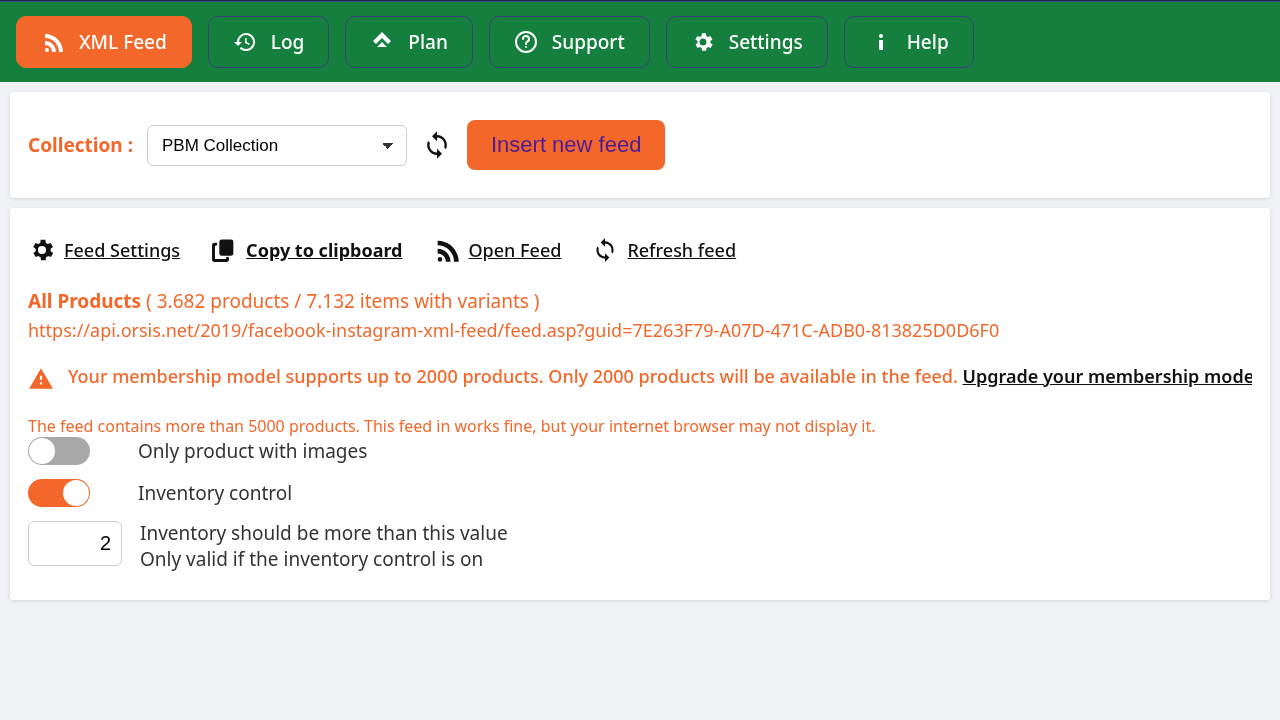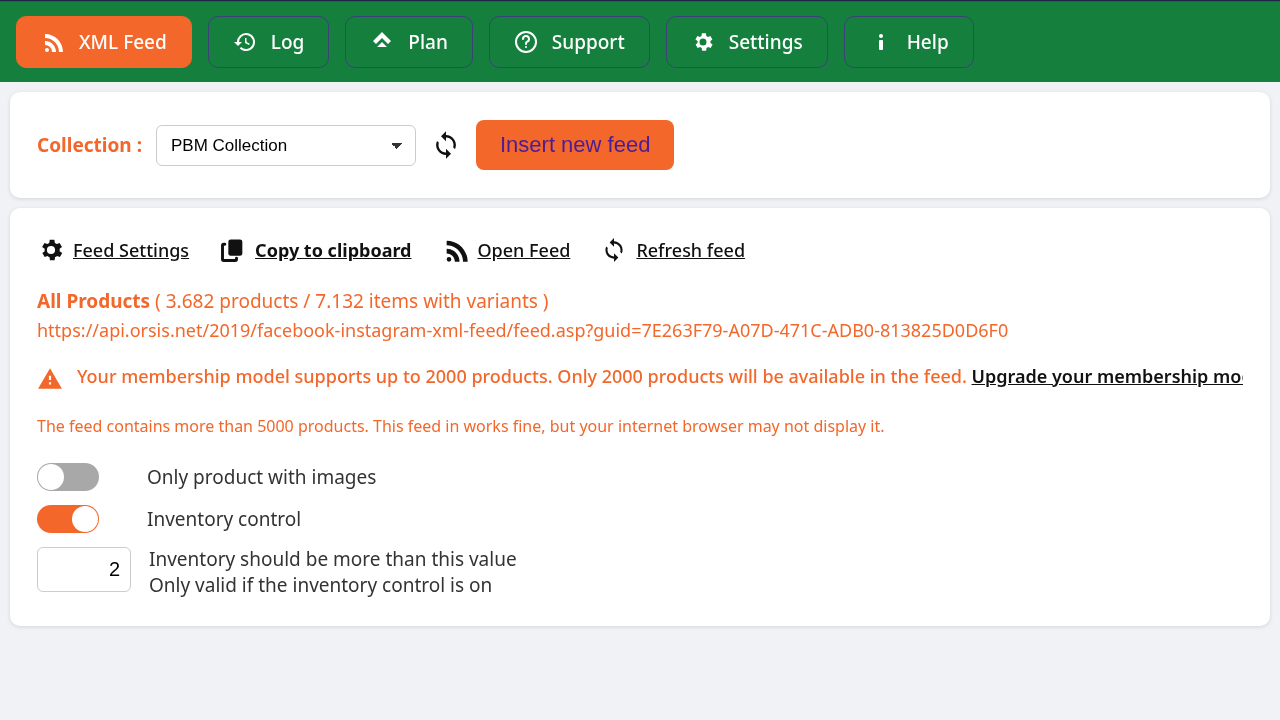--- a/index.html
+++ b/index.html
@@ -2,39 +2,39 @@
 <html><head>
 <meta charset="utf-8">
 <style>
 *{box-sizing:border-box;margin:0;padding:0}
 body{font-family:system-ui,-apple-system,Segoe UI,Roboto,sans-serif;background:#f0f2f5;color:#333;width:1280px;overflow-x:hidden}
 .top{background:#1f2547;height:2px;border-bottom:1px solid #3b4a8c}
 .nav{background:#15803d;display:flex;align-items:center;gap:16px;padding:14px 16px}
 .nav-item{display:flex;align-items:center;gap:14px;padding:12px 24px;border:1px solid #3b4179;border-radius:10px;color:#fff;font-size:19px;font-weight:500;cursor:pointer;min-height:48px}
 .nav-item.active{background:#f3672a;border-color:#f3672a}
 .nav-item .ic{width:24px;height:24px;display:flex;align-items:center;justify-content:center}
-.card{background:#fff;margin:10px;border-radius:10px;box-shadow:0 1px 4px rgba(0,0,0,.12);padding:28px 27px}
+.card{background:#fff;margin:10px;border-radius:4px;box-shadow:0 1px 4px rgba(0,0,0,.12);padding:28px 18px}
 .row{display:flex;align-items:center;gap:14px}
 .lbl{color:#f3672a;font-weight:700;font-size:19px}
 select{padding:10px 32px 10px 14px;border:1px solid #ccc;border-radius:6px;font-size:17px;background:#fff;min-width:260px;appearance:none;-webkit-appearance:none;background-image:linear-gradient(45deg,transparent 50%,#333 50%),linear-gradient(135deg,#333 50%,transparent 50%);background-position:calc(100% - 18px) 17px,calc(100% - 12px) 17px;background-size:6px 6px,6px 6px;background-repeat:no-repeat}
 .btn{background:#f3672a;color:#4c1d95;border:none;padding:12px 24px;border-radius:8px;font-size:22px;font-weight:400;cursor:pointer}
 .refresh-lg{width:32px;height:32px;cursor:pointer;display:flex;align-items:center;justify-content:center}
 .actions{display:flex;gap:30px;flex-wrap:wrap;align-items:center;margin-bottom:24px}
 .act{display:flex;align-items:center;gap:8px;font-size:18px;text-decoration:underline;cursor:pointer;color:#111;font-weight:500}
 .act.bold{font-weight:700}
 .act .ic2{width:28px;height:28px;display:flex;align-items:center;justify-content:center}
 .prod-line{font-size:19px;margin-bottom:4px}
 .prod-line .bold{font-weight:700;color:#f3672a}
 .prod-line .rest{color:#f3672a}
 .url{color:#f3672a;font-size:18px;margin-bottom:22px;word-break:break-all}
 .warn-row{display:flex;align-items:flex-start;gap:14px;margin-bottom:18px;white-space:nowrap;overflow:hidden}
 .warn-row .tri{flex-shrink:0;margin-top:2px}
 .warn-row .txt{color:#f3672a;font-size:18px;font-weight:500}
 .warn-row .lnk{color:#111;text-decoration:underline;font-weight:600}
-.note{color:#f3672a;font-size:16px;margin-bottom:26px}
+.note{color:#f3672a;font-size:16px;}
 .toggle-row{display:flex;align-items:center;gap:48px;margin-bottom:14px}
 .switch{width:62px;height:28px;background:#a8a8a8;border-radius:20px;position:relative;cursor:pointer;flex-shrink:0}
 .switch .knob{position:absolute;width:26px;height:26px;background:#fff;border-radius:50%;top:1px;left:1px;transition:.2s}
 .switch.on{background:#f3672a}
 .switch.on .knob{left:35px}
 .toggle-lbl{font-size:19px;color:#333}
 .inp-row{display:flex;align-items:flex-start;gap:18px}
 .num-inp{width:94px;padding:10px;border:1px solid #ccc;border-radius:6px;font-size:20px;text-align:right}
 .inp-desc{font-size:19px;color:#333;line-height:1.35}
 </style>

